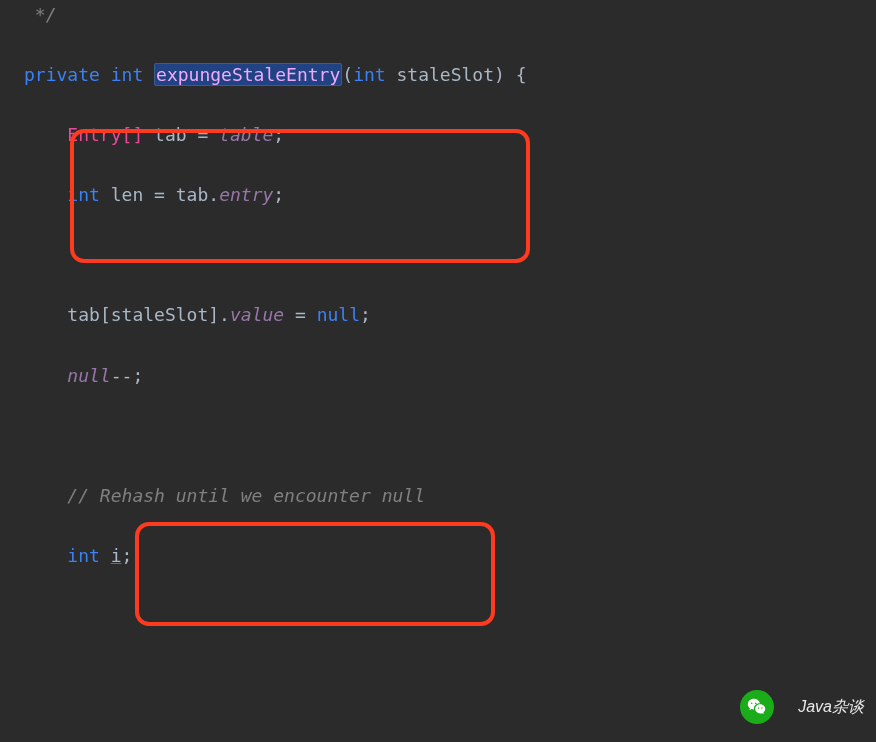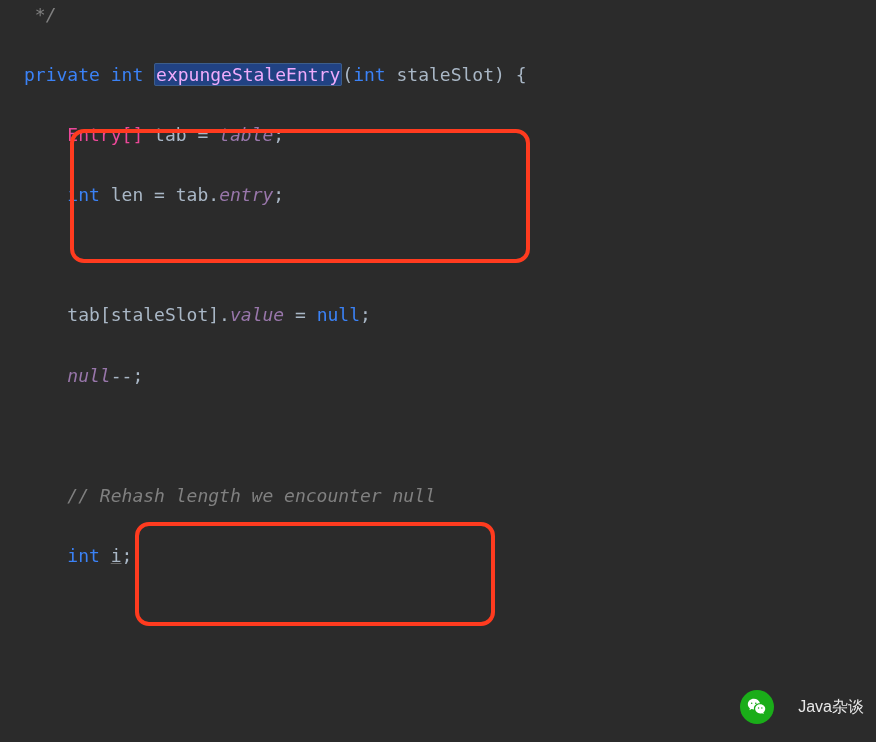--- a/index.html
+++ b/index.html
@@ -45,20 +45,21 @@
   .box2 { left: 135px; top: 522px; width: 360px; height: 104px; }
 
   .watermark {
     position: absolute;
     right: 12px;
     bottom: 18px;
     display: flex;
     align-items: center;
     gap: 24px;
     z-index: 10;
+    font-style: italic;
   }
   .watermark-icon {
     width: 34px;
     height: 34px;
     border-radius: 50%;
     background: #1aad19;
     display: flex;
     align-items: center;
     justify-content: center;
   }
@@ -70,21 +71,21 @@
 
 <div class="editor">
 <pre><span class="line"> <span class="comment">*/</span></span>
 <span class="line"><span class="kw">private</span> <span class="kw">int</span> <span class="method-decl method-decl-hl">expungeStaleEntry</span><span class="punct">(</span><span class="kw">int</span> <span class="param">staleSlot</span><span class="punct">)</span> <span class="punct">{</span></span>
 <span class="line">    <span class="type">Entry[]</span> <span>tab</span> <span>=</span> <span class="field">table</span><span>;</span></span>
 <span class="line">    <span class="kw">int</span> <span>len</span> <span>=</span> <span>tab</span><span>.</span><span class="field">entry</span><span>;</span></span>
 <span class="line"> </span>
 <span class="line">    <span>tab</span>[<span>staleSlot</span>]<span>.</span><span class="field">value</span> <span>=</span> <span class="kw">null</span><span>;</span></span>
 <span class="line">    <span class="field">null</span><span>--</span><span>;</span></span>
 <span class="line"> </span>
-<span class="line">    <span class="comment">// Rehash length we encounter null</span></span>
+<span class="line">    <span class="comment">// Rehash until we encounter null</span></span>
 <span class="line">    <span class="kw">int</span> <span class="var-u">i</span><span>;</span></span>
 
 
 
 
 
 
 
 
 

